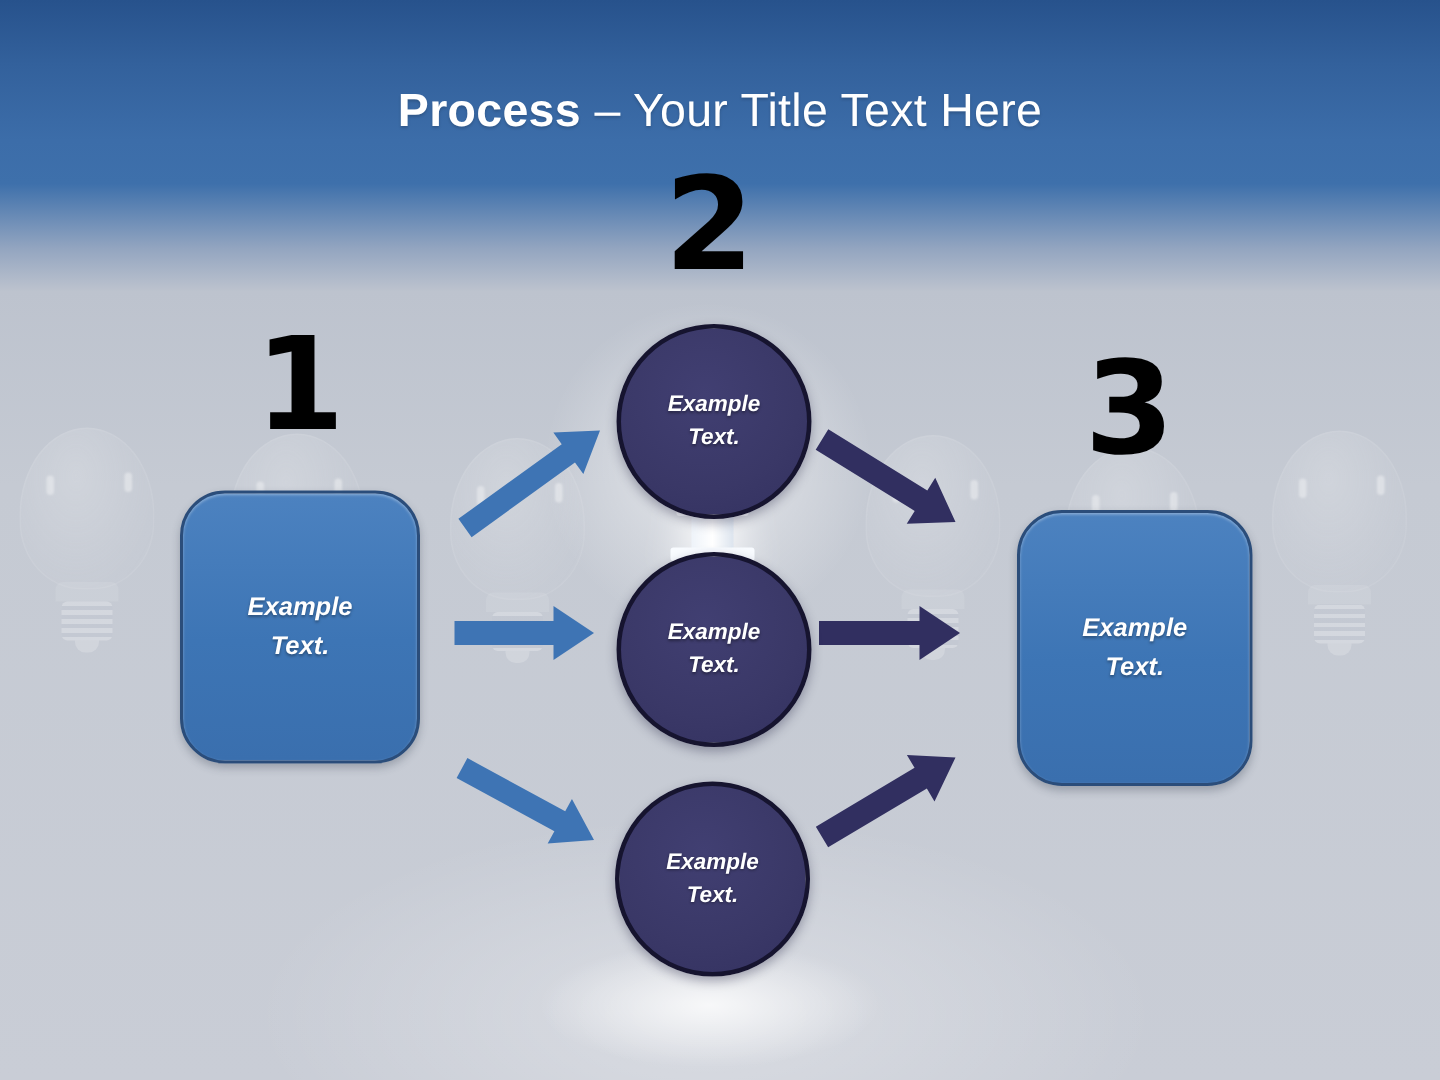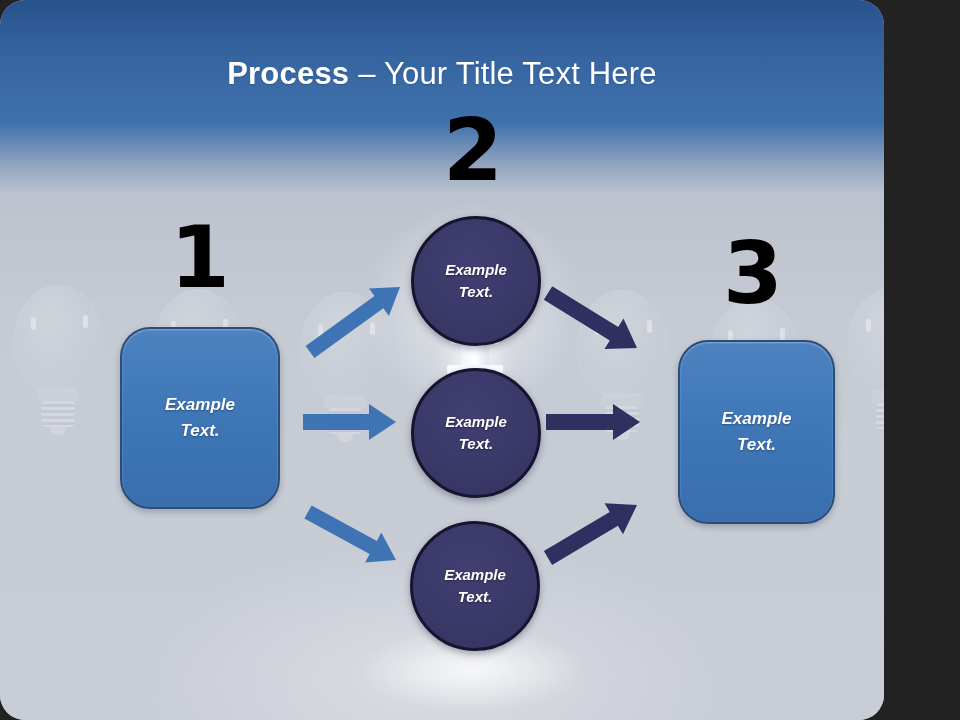--- a/index.html
+++ b/index.html
@@ -1,20 +1,19 @@
 <!DOCTYPE html>
 <html style="--header-blue-top: #27528C; --header-blue: #3C6DA9; --canvas-gray: #C5CAD3; --accent-blue: #3E74B4; --dark-arrow: #312F60; --box-fill: #3D75B5; --box-border: #2B4D7A; --circle-fill: #3A3867; --circle-border: #16142F; --number-color: #000000; --text-white: #FFFFFF;"><head>
 <meta charset="utf-8">
 <style>
   html,body { margin:0; padding:0; background:#222; }
   #stage {
-    position:relative; width:884px; height:720px; overflow:hidden;
+    position:relative; width:960px; height:720px; overflow:hidden;
     font-family:"Liberation Sans", sans-serif;
     background:#c5cad3;
-    border-radius:25px;
   }
   
   .bg {
     position:absolute; inset:0;
     background:
       radial-gradient(ellipse 430px 190px at 49% 94%, rgba(255,255,255,0.32), rgba(255,255,255,0) 70%),
       linear-gradient(180deg,
         var(--header-blue-top,#27528c) 0%,
         #33619c 6%,
         var(--header-blue,#3c6da9) 13%,

